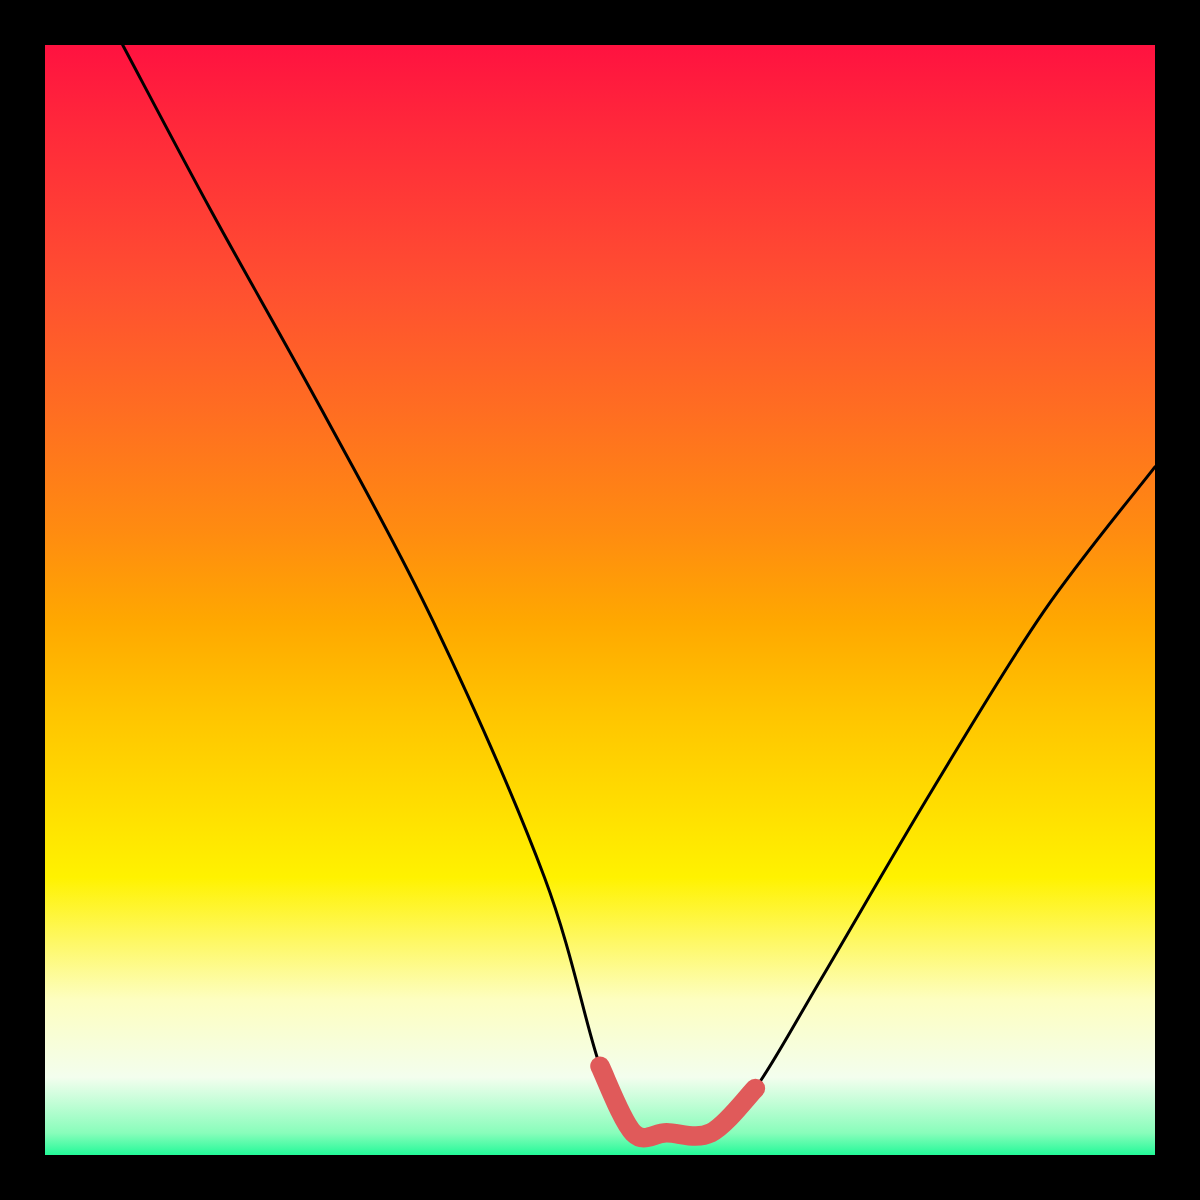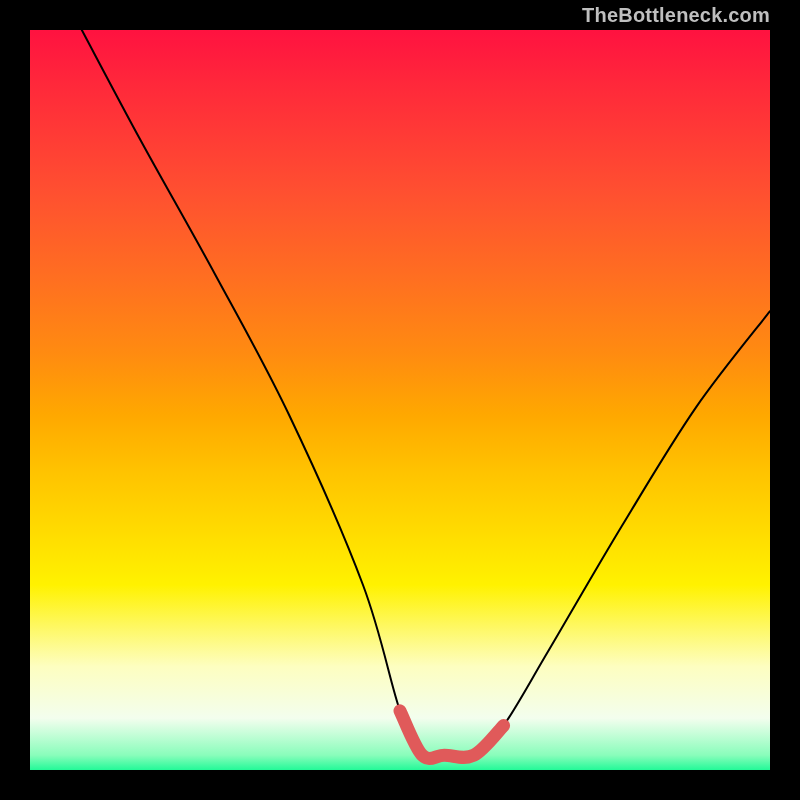--- a/index.html
+++ b/index.html
@@ -58,14 +58,13 @@
 </head>
 <body>
 
 <div class="frame">
   <div class="plot-area">
     <svg class="curves" width="740" height="740" viewBox="0 0 740 740">
       <path fill="none" stroke="#000" stroke-width="2" stroke-linecap="round" d="M 51.8 0.0 C 61.7 18.5, 88.8 70.3, 111.0 111.0 C 133.2 151.7, 160.3 198.6, 185.0 244.2 C 209.7 289.8, 234.3 333.0, 259.0 384.8 C 283.7 436.6, 314.5 505.7, 333.0 555.0 C 351.5 604.3, 360.1 652.4, 370.0 680.8 C 379.9 709.2, 384.8 717.8, 392.2 725.2 C 399.6 732.6, 405.8 725.2, 414.4 725.2 C 423.0 725.2, 434.1 730.1, 444.0 725.2 C 453.9 720.3, 461.3 712.9, 473.6 695.6 C 485.9 678.3, 498.3 654.9, 518.0 621.6 C 537.7 588.3, 567.3 536.5, 592.0 495.8 C 616.7 455.1, 641.3 413.2, 666.0 377.4 C 690.7 341.6, 727.7 297.2, 740.0 281.2"></path>
       <path fill="none" stroke="#e05a5a" stroke-width="13" stroke-linecap="round" stroke-linejoin="round" d="M 370.0 680.8 C 373.7 688.2, 384.8 717.8, 392.2 725.2 C 399.6 732.6, 405.8 725.2, 414.4 725.2 C 423.0 725.2, 434.1 730.1, 444.0 725.2 C 453.9 720.3, 468.7 700.5, 473.6 695.6"></path>
     </svg>
   </div>
-  <div class="wm">TheBottleneck.com</div>
 </div>
 
 </body></html>

